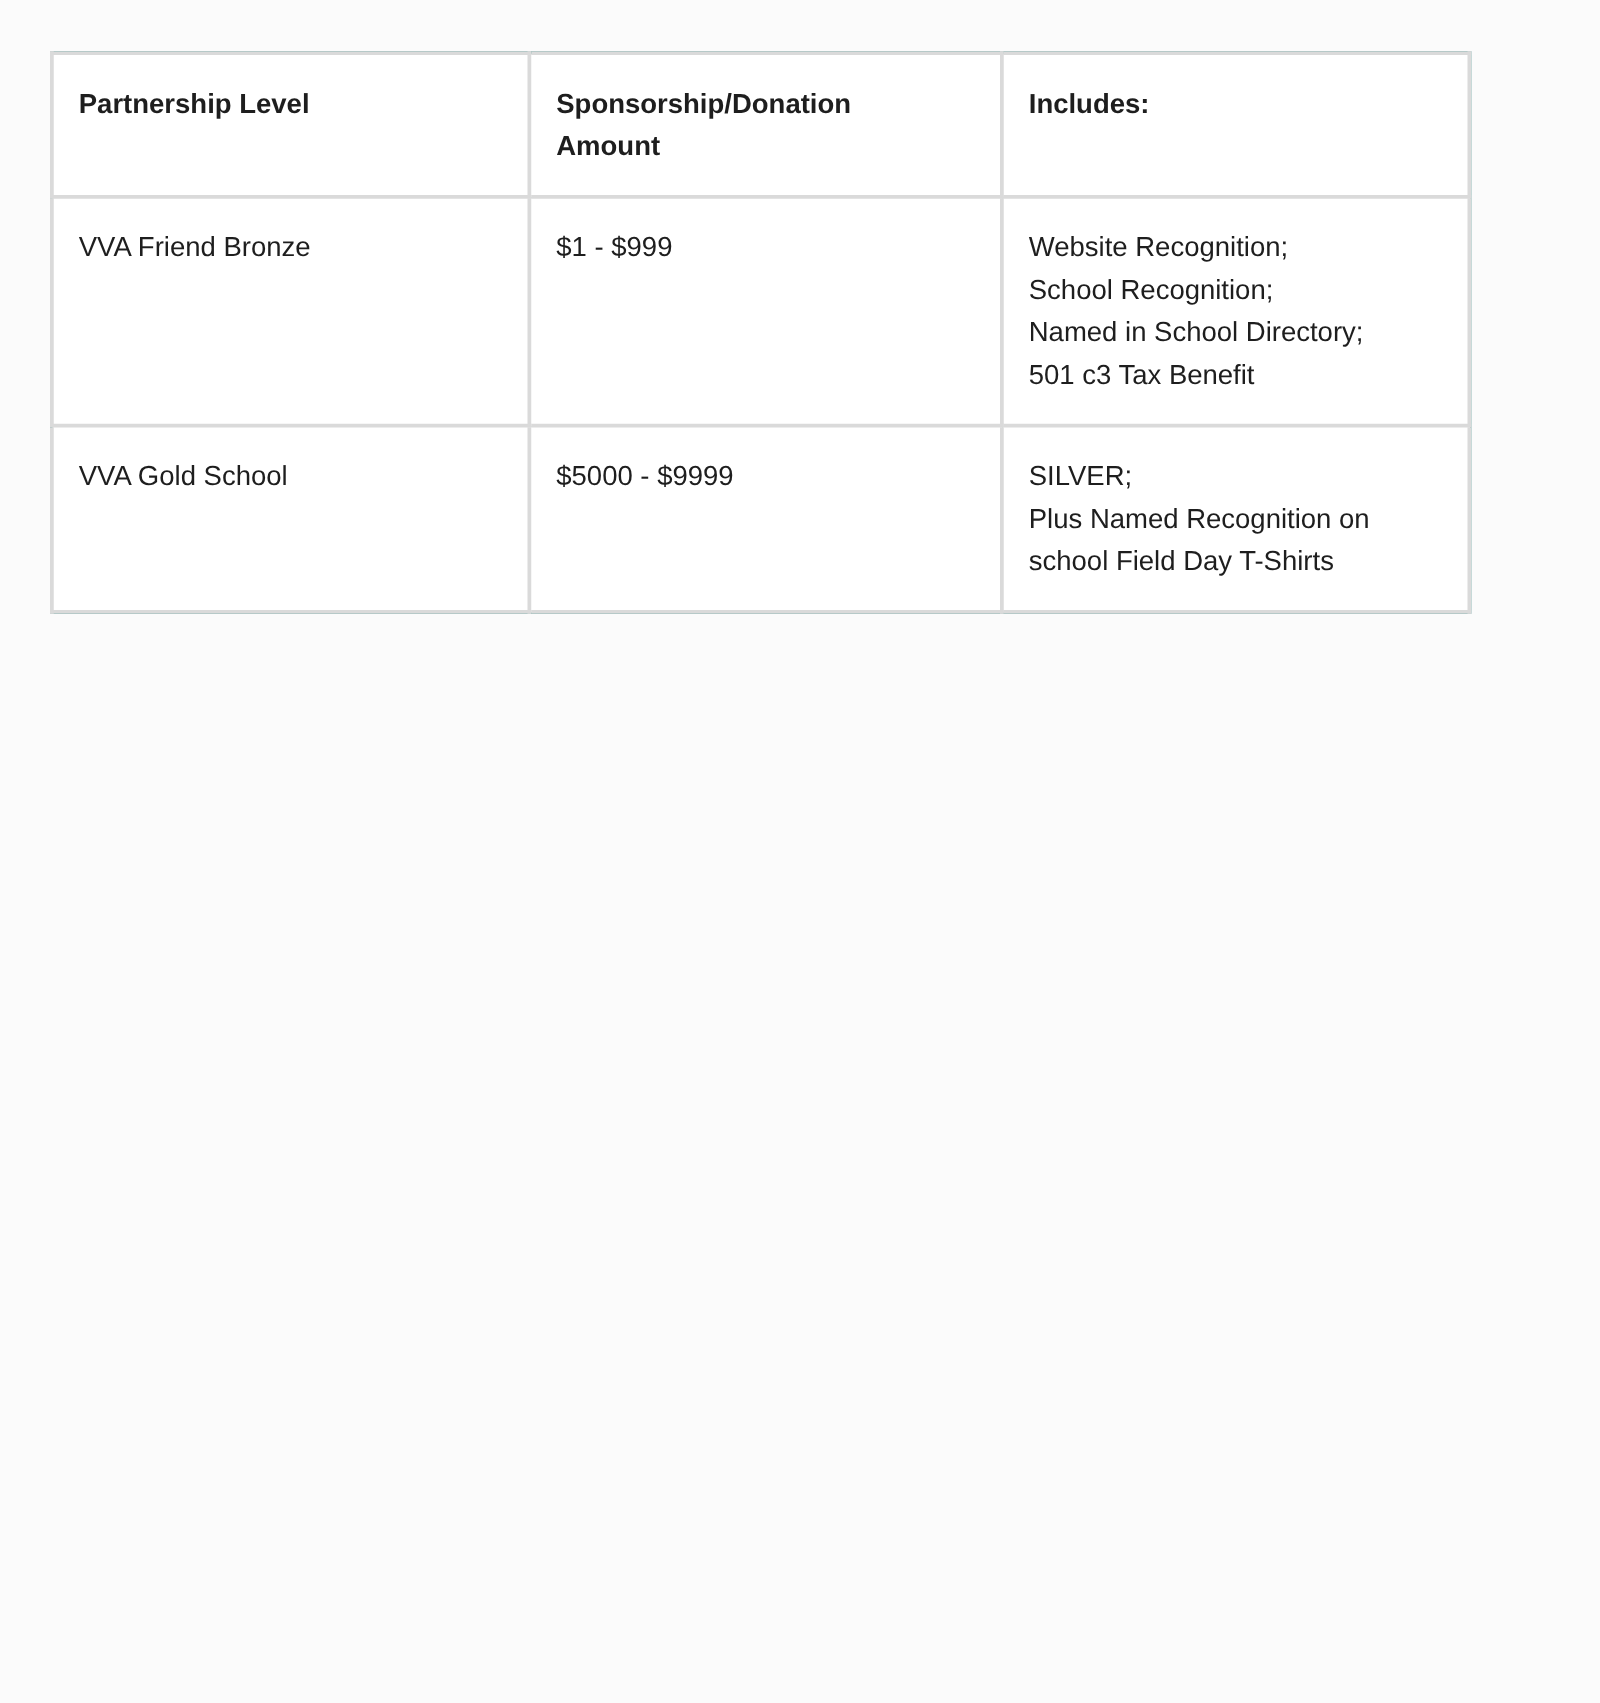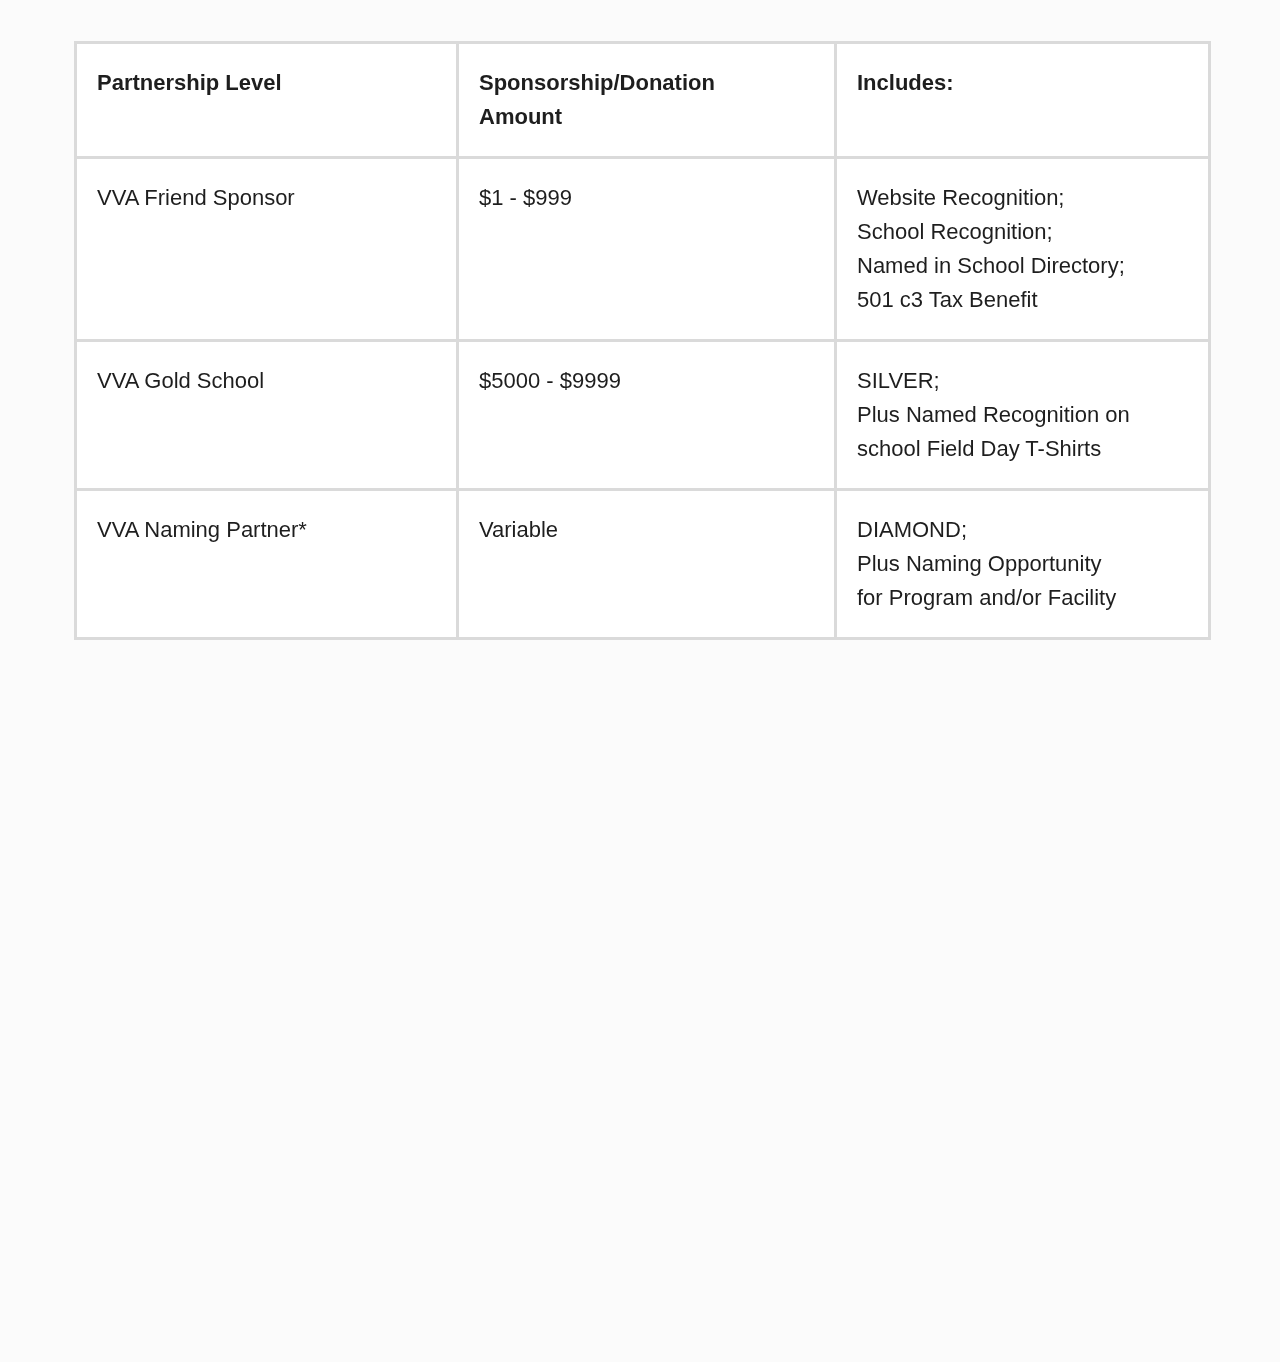--- a/index.html
+++ b/index.html
@@ -12,21 +12,21 @@
     font-family: "Liberation Sans", sans-serif;
   }
   .page {
     width: 1280px;
     height: 1362px;
     position: relative;
   }
   table.sponsor-table {
     border-collapse: collapse;
     table-layout: fixed;
-    margin: 41px 0 0 74px;
+    margin: 41px 0 0 40px;
     width: 1134px;
     background: #0f766e;
   }
   .sponsor-table col.c1 { width: 382px; }
   .sponsor-table col.c2 { width: 378px; }
   .sponsor-table col.c3 { width: 374px; }
   .sponsor-table th,
   .sponsor-table td {
     border: 3px solid #dadada;
     padding: 22px 20px;
@@ -55,36 +55,29 @@
     <thead>
       <tr>
         <th>Partnership Level</th>
         <th>Sponsorship/Donation
 Amount</th>
         <th>Includes:</th>
       </tr>
     </thead>
     <tbody>
       <tr>
-        <td>VVA Friend Sponsor</td>
+        <td>VVA Friend Bronze</td>
         <td>$1 - $999</td>
         <td>Website Recognition;
 School Recognition;
 Named in School Directory;
 501 c3 Tax Benefit</td>
       </tr>
       <tr>
         <td>VVA Gold School</td>
         <td>$5000 - $9999</td>
         <td>SILVER;
 Plus Named Recognition on
 school Field Day T-Shirts</td>
       </tr>
-      <tr>
-        <td>VVA Naming Partner*</td>
-        <td>Variable</td>
-        <td>DIAMOND;
-Plus Naming Opportunity
-for Program and/or Facility</td>
-      </tr>
     </tbody>
   </table>
 </div>
 
 </body></html>

